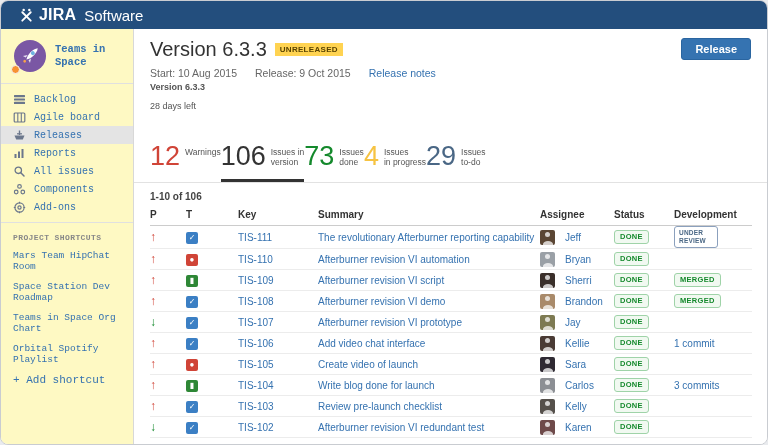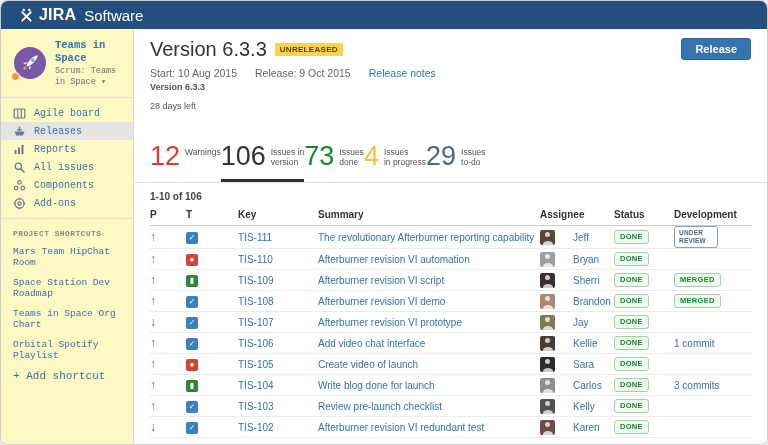--- a/index.html
+++ b/index.html
@@ -77,21 +77,21 @@
           vertical-align:middle; }
   col.c-p { width:36px; } col.c-t { width:52px; } col.c-key { width:80px; }
   col.c-sum { width:222px; } col.c-asg { width:74px; } col.c-st { width:60px; }
   col.c-dev { width:78px; }
   th.center, td.center { text-align:left; }
   .pri { font-size:12px; font-weight:bold; display:inline-block; width:12px; }
   .type-icon { display:inline-flex; width:12px; height:12px; border-radius:2px; color:#fff;
           font-size:8px; align-items:center; justify-content:center; line-height:1; }
   a.key-link, a.summary-link, a.assignee-link, a.commit-link { color:#3572b0;
           text-decoration:none; }
-  .asg-cell { display:flex; align-items:center; gap:18px; }
+  .asg-cell { display:flex; align-items:center; gap:10px; }
   .avatar { width:15px; height:15px; border-radius:2px; flex:0 0 15px; position:relative;
           overflow:hidden; }
   .avatar::before { content:""; position:absolute; top:2px; left:5px; width:5px; height:5px;
           border-radius:50%; background:rgba(255,255,255,.75); }
   .avatar::after { content:""; position:absolute; bottom:-2px; left:2.5px; width:10px;
           height:6px; border-radius:50% 50% 0 0; background:rgba(255,255,255,.75); }
   .lozenge-done { display:inline-block; background:#f1f9f1; border:1px solid #9fd3a8;
           color:#14892c; font-size:7.5px; font-weight:bold; border-radius:3px;
           padding:1px 5px 2px 5px; letter-spacing:.3px; }
   .dev-badge[data-kind="review"] { display:inline-block; border:1px solid #8ba0bd;
@@ -136,26 +136,37 @@
               <circle cx="17" cy="13" r="2" fill="#6db3e0"></circle>
               <path d="M14.6 18 L12 22 L15 21 Z" fill="#e8e2f0"></path>
               <path d="M19.4 18 L22 22 L19 21 Z" fill="#e8e2f0"></path>
               <circle cx="17" cy="24.5" r="1.4" fill="#f7a14a"></circle>
             </g>
           </svg>
           <span class="badge-dot"></span>
         </span>
         <span>
           <div class="project-name">Teams in Space</div>
-          <div class="project-sub">Scrum: Teams in Space ▾</div>
         </span>
       </div>
 
       <div class="nav">
 
+          <div class="nav-item">
+            <span class="nico">
+              <svg width="13" height="13" viewBox="0 0 13 13">
+                <g fill="#6b778c">
+                  <rect x="1" y="2" width="11" height="2.2" rx="0.6"></rect>
+                  <rect x="1" y="5.4" width="11" height="2.2" rx="0.6"></rect>
+                  <rect x="1" y="8.8" width="11" height="2.2" rx="0.6"></rect>
+                </g>
+              </svg>
+            </span>
+            <a href="#">Backlog</a>
+          </div>
 
           <div class="nav-item">
             <span class="nico">
               <svg width="13" height="13" viewBox="0 0 13 13">
                 <rect x="1.2" y="2" width="10.6" height="9" rx="1" fill="none" stroke="#6b778c" stroke-width="1.2"></rect>
                 <line x1="4.8" y1="2" x2="4.8" y2="11" stroke="#6b778c" stroke-width="1.1"></line>
                 <line x1="8.3" y1="2" x2="8.3" y2="11" stroke="#6b778c" stroke-width="1.1"></line>
               </svg>
             </span>
             <a href="#">Agile board</a>

